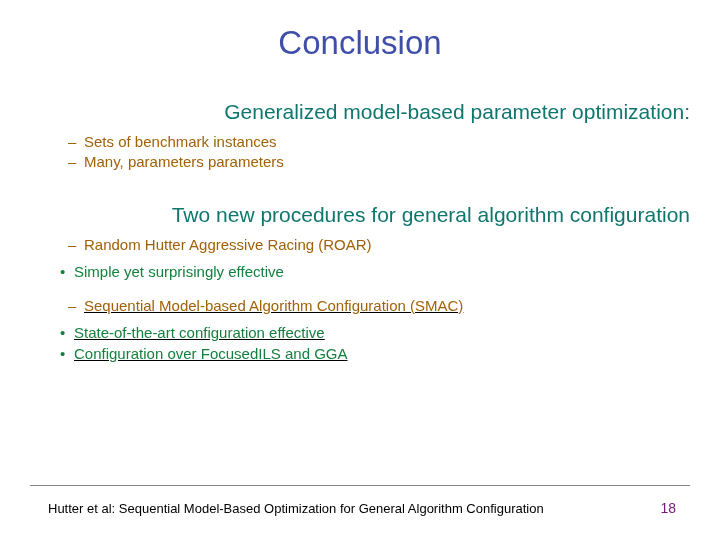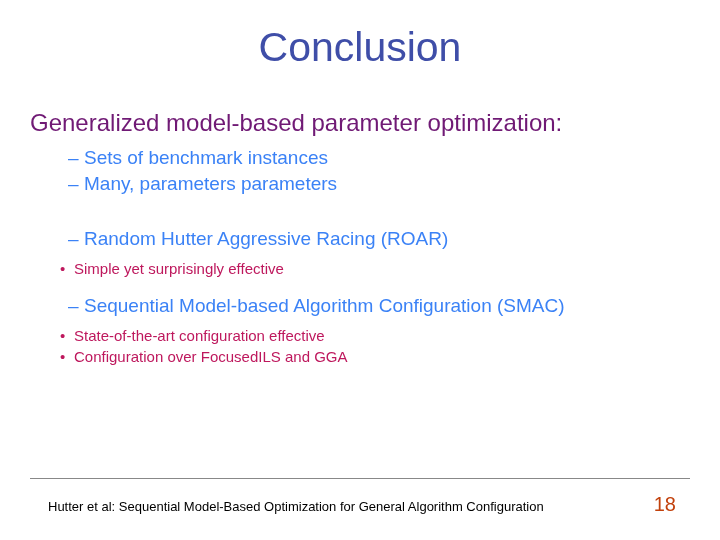--- a/index.html
+++ b/index.html
@@ -12,111 +12,113 @@
     overflow: hidden;
   }
   .slide {
     width: 100%;
     height: 100%;
     padding: 20px 30px 0 30px;
     position: relative;
   }
   .title {
     text-align: center;
-    font-size: 41px;
+    font-size: 33px;
     color: #3f4ea8;
     font-weight: normal;
     margin-bottom: 38px;
     margin-top: 4px;
   }
   .heading {
-    font-size: 24px;
-    color: #701a75;
+    font-size: 21px;
+    color: #0f766e;
     font-weight: normal;
     margin-bottom: 8px;
+    text-align: right;
   }
   .level1 {
     list-style: none;
     margin-left: 38px;
     margin-bottom: 6px;
   }
   .level1 li {
-    font-size: 19px;
-    color: #3b82f6;
+    font-size: 15px;
+    color: #a16207;
     position: relative;
     padding-left: 16px;
     line-height: 1.35;
   }
   .level1 li:before {
     content: "–";
     position: absolute;
     left: 0;
     top: 0;
   }
   .level2 {
     list-style: none;
     margin-left: 30px;
     margin-top: 4px;
     margin-bottom: 10px;
   }
   .level2 li {
     font-size: 15px;
-    color: #be185d;
+    color: #15803d;
     position: relative;
     padding-left: 14px;
     line-height: 1.4;
   }
   .level2 li:before {
     content: "•";
     position: absolute;
     left: 0;
     top: 0;
   }
   .section-gap { margin-top: 30px; }
-  .block-gap { margin-top: 14px; }
+  .block-gap { margin-top: 14px; text-decoration: underline; }
   .footer {
     position: absolute;
     bottom: 24px;
     left: 30px;
     right: 30px;
   }
   .footer-line {
     border-top: 1px solid #888;
     margin-bottom: 14px;
   }
   .footer-text {
     font-size: 13px;
     color: #000;
     display: flex;
     justify-content: space-between;
     align-items: baseline;
     padding: 0 14px 0 18px;
     gap: 44px;
   }
   .page-num {
-    font-size: 20px;
-    color: #c2410c;
+    font-size: 14px;
+    color: #701a75;
   }
 </style>
 </head>
 <body>
 
 <div class="slide">
 
   <h1 class="title">Conclusion</h1>
 
   <div>
     <div class="heading">Generalized model-based parameter optimization:</div>
     <ul class="level1">
       <li>Sets of benchmark instances</li>
       <li>Many, parameters parameters</li>
     </ul>
   </div>
 
   <div class="section-gap">
+    <div class="heading">Two new procedures for general algorithm configuration</div>
 
     <ul class="level1">
       <li>Random Hutter Aggressive Racing (ROAR)</li>
     </ul>
     <ul class="level2">
       <li>Simple yet surprisingly effective</li>
     </ul>
 
     <div class="block-gap">
       <ul class="level1">

